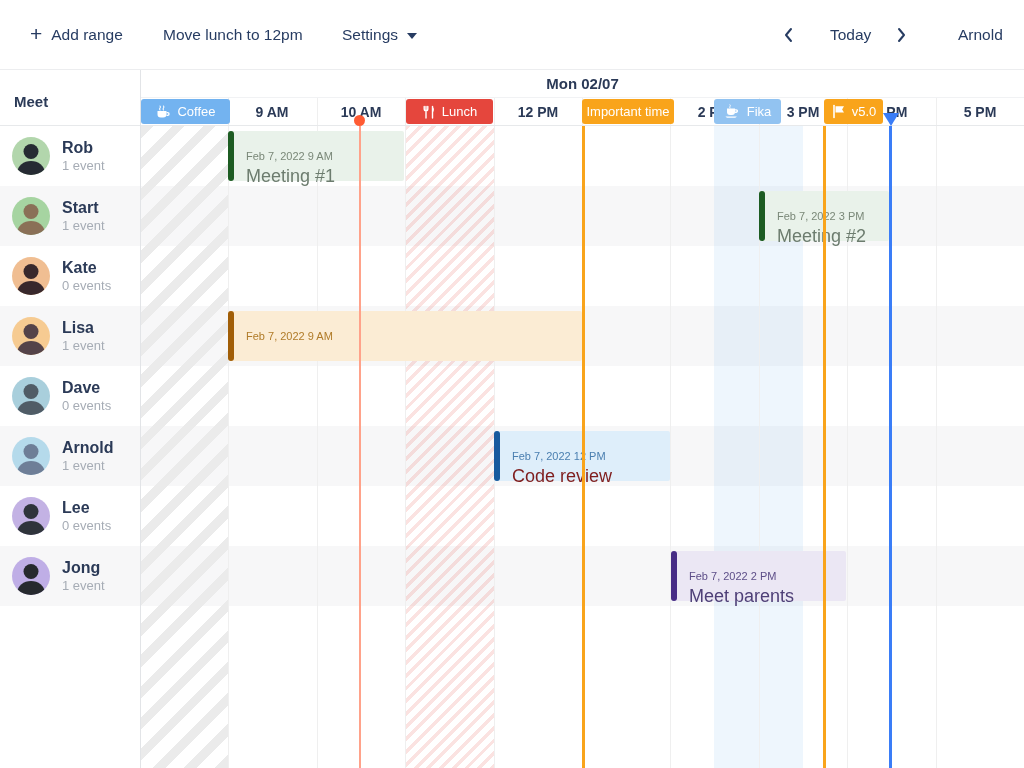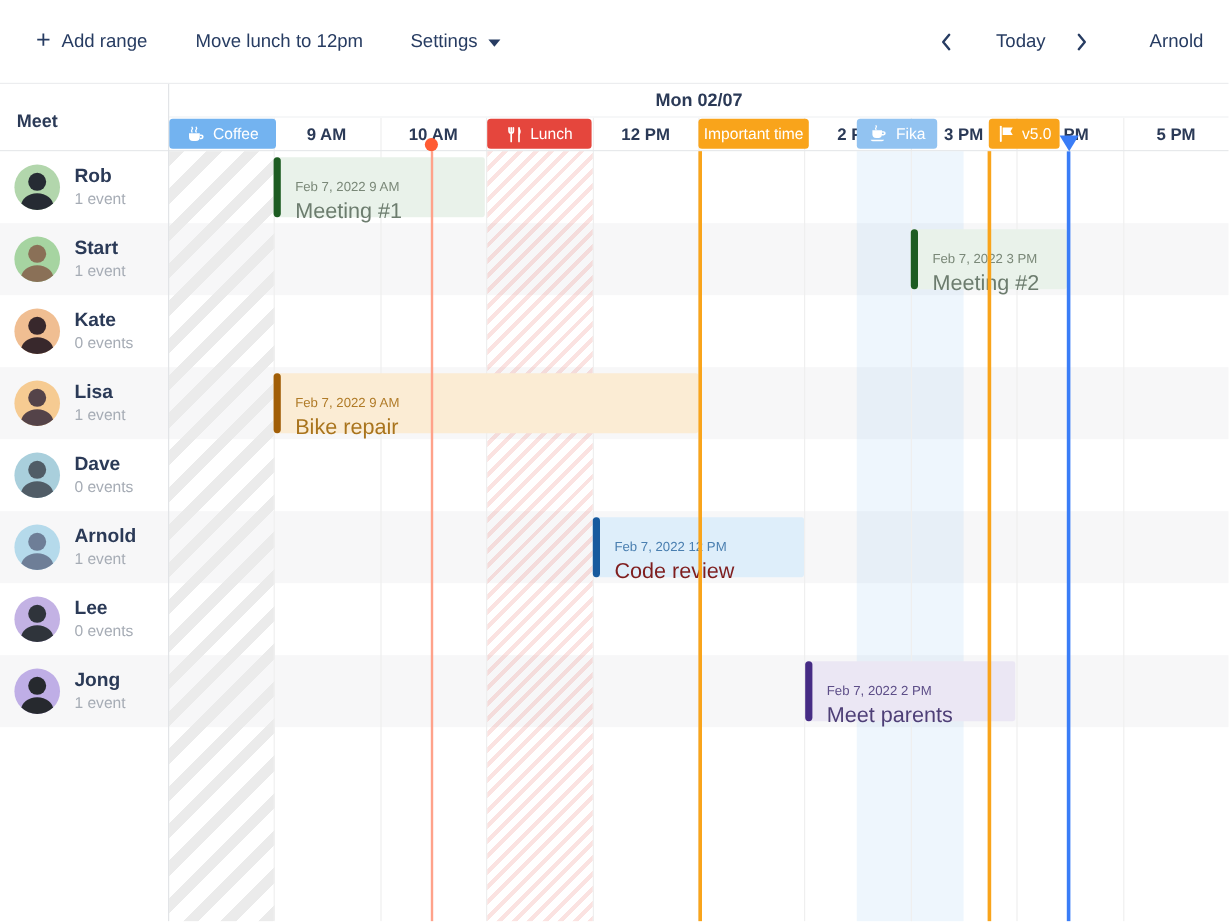--- a/index.html
+++ b/index.html
@@ -253,21 +253,20 @@
   <div class="event ev-green" style="left:228px;top:131px;width:176px">
     <div class="ev-date">Feb 7, 2022 9 AM</div>
     <div class="ev-name">Meeting #1</div>
   </div>
   <div class="event ev-green" style="left:759px;top:191px;width:130px">
     <div class="ev-date">Feb 7, 2022 3 PM</div>
     <div class="ev-name">Meeting #2</div>
   </div>
   <div class="event ev-orange" style="left:228px;top:311px;width:354px">
     <div class="ev-date">Feb 7, 2022 9 AM</div>
-    <div class="ev-name">Bike repair</div>
   </div>
   <div class="event ev-blue" style="left:494px;top:431px;width:176px">
     <div class="ev-date">Feb 7, 2022 12 PM</div>
     <div class="ev-name">Code review</div>
   </div>
   <div class="event ev-purple" style="left:671px;top:551px;width:175px">
     <div class="ev-date">Feb 7, 2022 2 PM</div>
     <div class="ev-name">Meet parents</div>
   </div>
 

